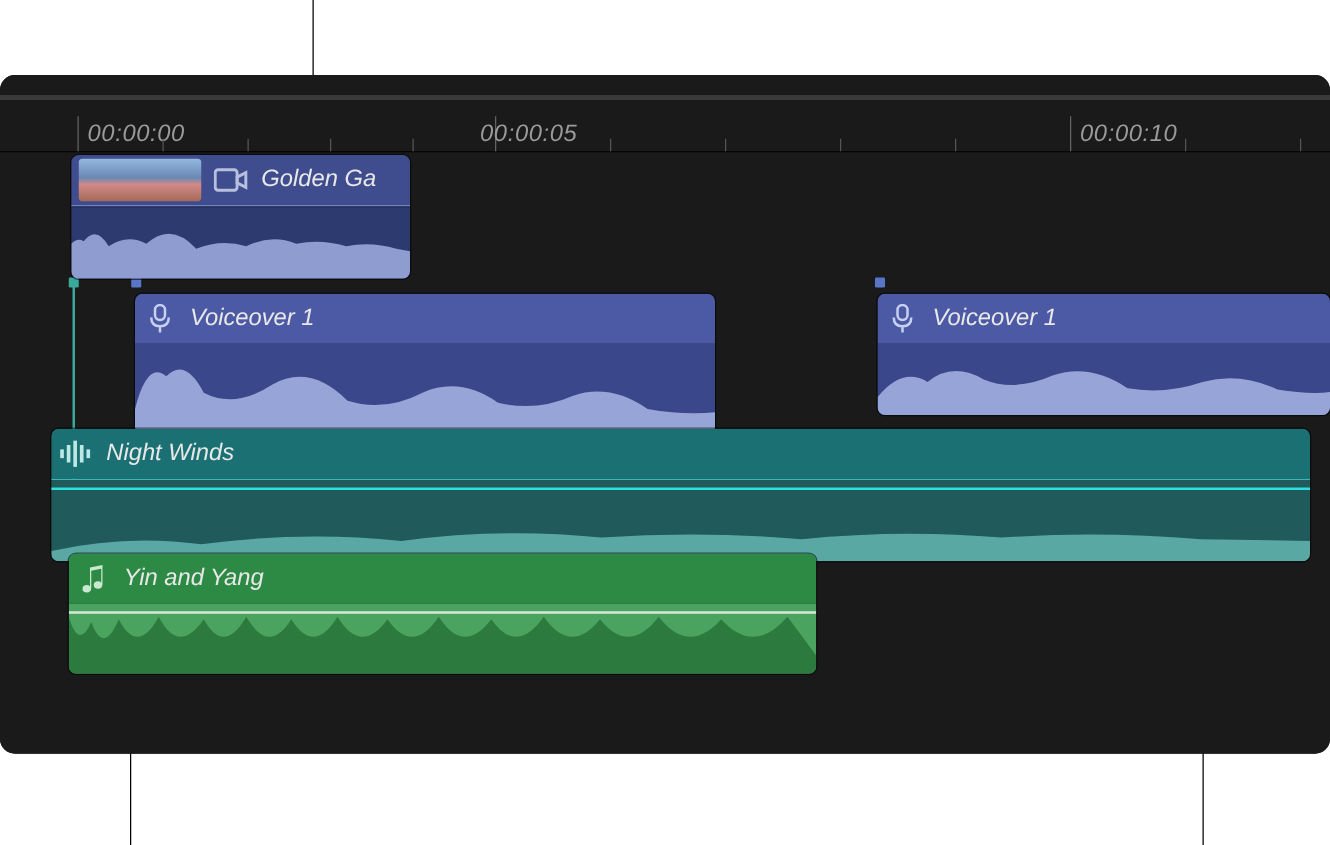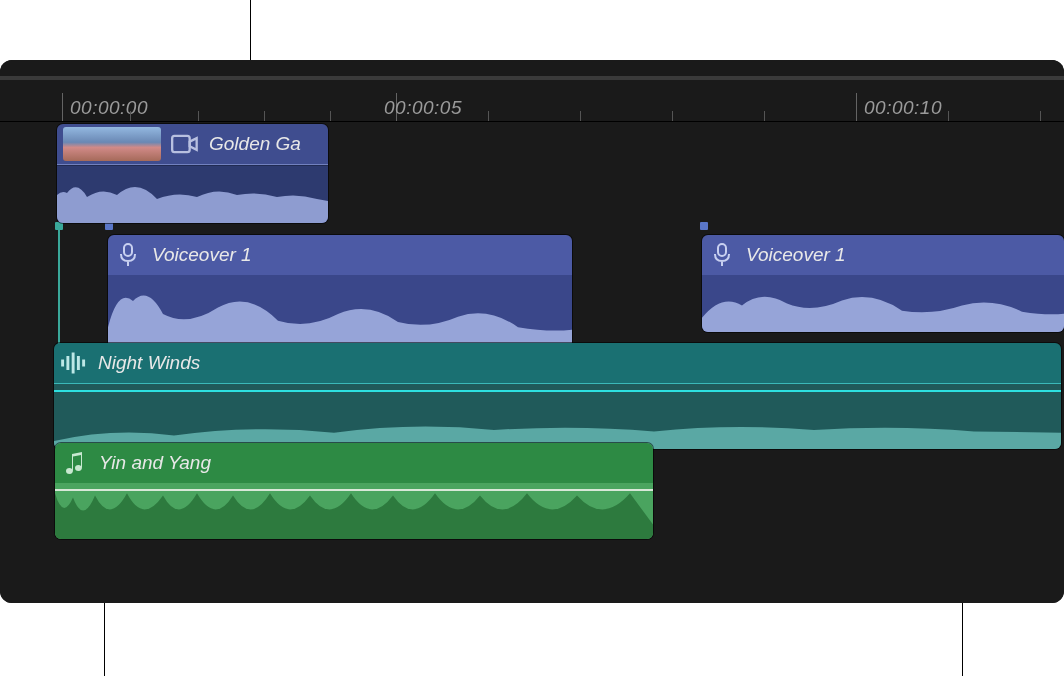--- a/index.html
+++ b/index.html
@@ -215,21 +215,21 @@
         </span>
         <span>Voiceover 1</span>
       </div>
       <div class="wave-area">
         <svg class="wave-svg" viewBox="0 0 362 56" preserveAspectRatio="none">
           <path class="wave-path" d="M0 56 L0 42 Q20 18 40 30 Q60 14 85 28 Q110 38 140 25 Q170 15 200 35 Q230 40 260 30 Q290 22 320 36 Q345 40 362 38 L362 56 Z"></path>
         </svg>
       </div>
     </div>
 
-    <div class="clip sfx" style="left:54px; top:221px; width:1007px; height:106px;">
+    <div class="clip sfx" style="left:41px; top:221px; width:1007px; height:106px;">
       <div class="header">
         <span class="icon">
           <svg viewBox="0 0 24 20">
               <rect x="1" y="7" width="2.5" height="6" fill="#bce8e6"></rect>
               <rect x="5.5" y="4" width="2.5" height="12" fill="#bce8e6"></rect>
               <rect x="10" y="1" width="2.5" height="18" fill="#bce8e6"></rect>
               <rect x="14.5" y="4" width="2.5" height="12" fill="#bce8e6"></rect>
               <rect x="19" y="7" width="2.5" height="6" fill="#bce8e6"></rect>
             </svg>
         </span>

